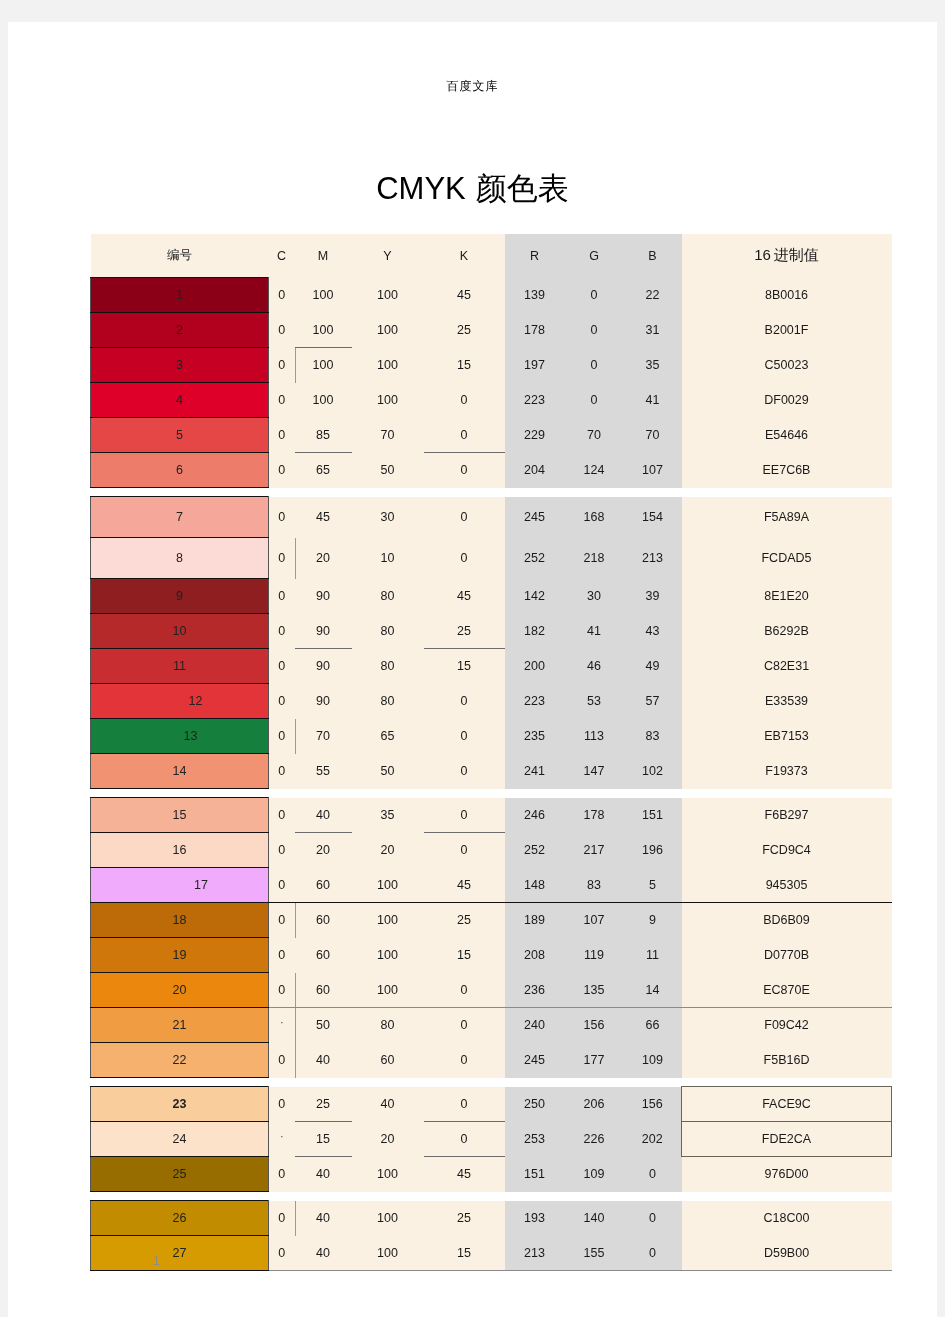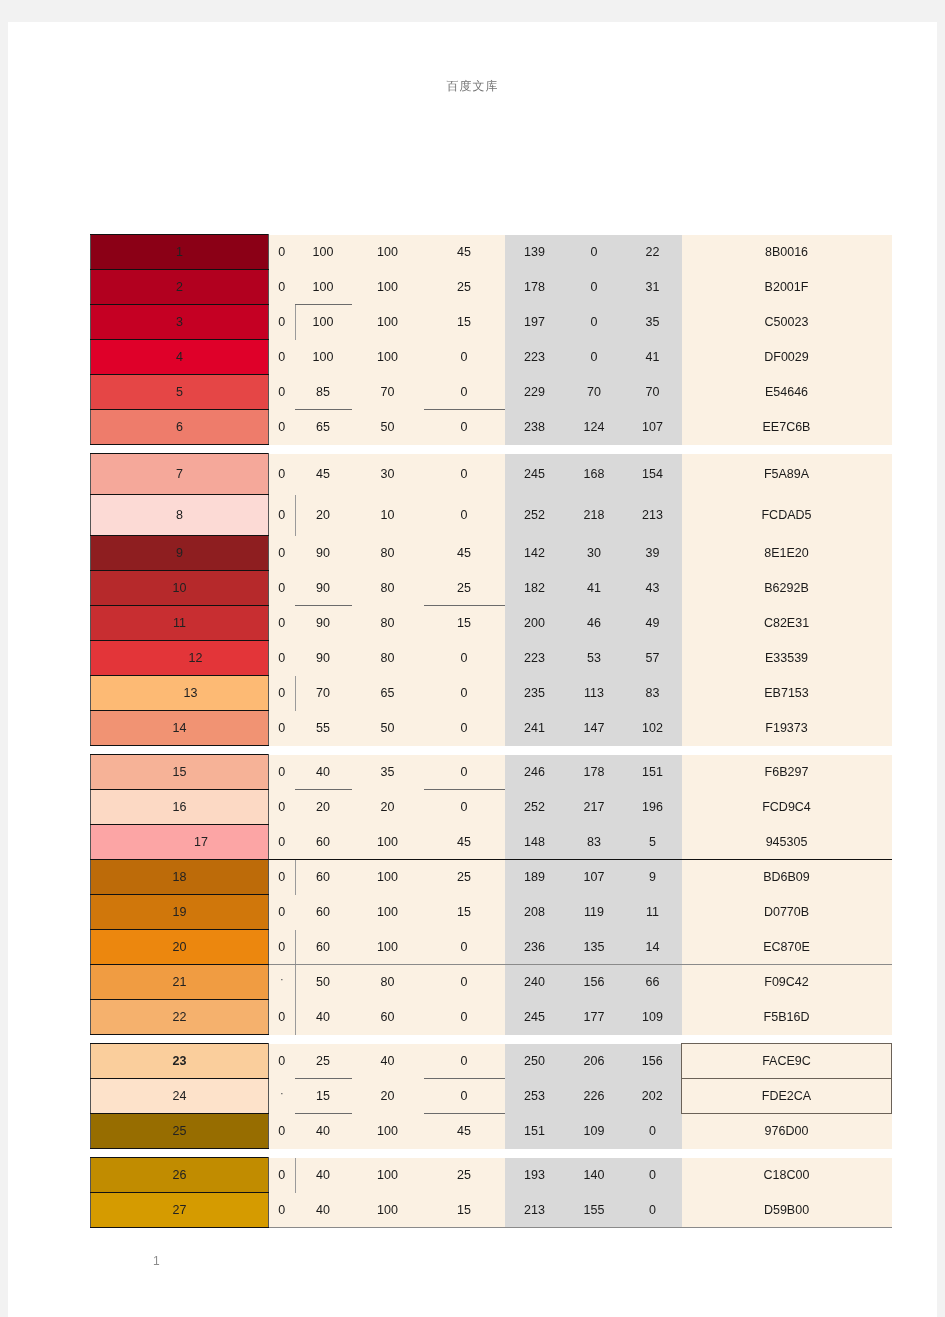--- a/index.html
+++ b/index.html
@@ -12,21 +12,21 @@
   .page{
     position:absolute;
     left:8px;top:22px;
     width:929px;height:1295px;
     background:#ffffff;
   }
   
   .watermark{
     position:absolute;left:0;top:56px;width:929px;
     text-align:center;
-    font-size:12px;color:#737373;
+    font-size:12px;color:#000000;
     letter-spacing:1px;
     font-family:Liberation Sans, sans-serif;
   }
   
   .title{
     position:absolute;left:0;top:146px;width:929px;
     text-align:center;
     font-size:31px;color:#000;
     font-weight:400;
     font-family:"Liberation Sans","DejaVu Sans",sans-serif;
@@ -115,34 +115,48 @@
     color:#8c8c8c;
   }
 </style>
 </head>
 <body>
 
 <div class="page">
 
   <div class="watermark">百度文库</div>
 
+  <div class="title">
+    <span>CMYK</span><span class="zh">颜色表</span>
+  </div>
 
   <table class="tbl" id="color-table">
     <colgroup>
       <col class="c-sw">
         <col class="c-c">
         <col class="c-m">
         <col class="c-y">
         <col class="c-k">
       <col class="c-r">
         <col class="c-g">
         <col class="c-b">
         <col class="c-hex">
     </colgroup>
     <tbody id="tbody">
+        <tr class="hdr">
+          <td class="sw">编号</td>
+          <td>C</td>
+          <td>M</td>
+          <td>Y</td>
+          <td>K</td>
+          <td class="rgb">R</td>
+          <td class="rgb">G</td>
+          <td class="rgb">B</td>
+          <td class="hexh"><span class="num">16</span><span class="zh">进制值</span></td>
+        </tr>
         <tr class="row">
           <td class="sw" style="background: rgb(139, 0, 22);">1</td>
           <td>0</td>
           <td>100</td>
           <td>100</td>
           <td>45</td>
           <td class="rgb">139</td>
           <td class="rgb">0</td>
           <td class="rgb">22</td>
           <td class="hex">8B0016</td>
@@ -190,21 +204,21 @@
           <td class="rgb">70</td>
           <td class="rgb">70</td>
           <td class="hex">E54646</td>
         </tr>
         <tr class="row">
           <td class="sw" style="background: rgb(238, 124, 107);">6</td>
           <td>0</td>
           <td>65</td>
           <td>50</td>
           <td>0</td>
-          <td class="rgb">238</td>
+          <td class="rgb">204</td>
           <td class="rgb">124</td>
           <td class="rgb">107</td>
           <td class="hex">EE7C6B</td>
         </tr>
         <tr class="gap">
           <td></td>
           <td></td>
           <td></td>
           <td></td>
           <td></td>
@@ -273,21 +287,21 @@
           <td>0</td>
           <td>90</td>
           <td>80</td>
           <td>0</td>
           <td class="rgb">223</td>
           <td class="rgb">53</td>
           <td class="rgb">57</td>
           <td class="hex">E33539</td>
         </tr>
         <tr class="row">
-          <td class="sw" style="background: #fdba74; padding-left: 22px;">13</td>
+          <td class="sw" style="background: #15803d; padding-left: 22px;">13</td>
           <td>0</td>
           <td class="v-bar">70</td>
           <td>65</td>
           <td>0</td>
           <td class="rgb">235</td>
           <td class="rgb">113</td>
           <td class="rgb">83</td>
           <td class="hex">EB7153</td>
         </tr>
         <tr class="row">
@@ -328,21 +342,21 @@
           <td>0</td>
           <td>20</td>
           <td>20</td>
           <td>0</td>
           <td class="rgb">252</td>
           <td class="rgb">217</td>
           <td class="rgb">196</td>
           <td class="hex">FCD9C4</td>
         </tr>
         <tr class="row rule-below">
-          <td class="sw" style="background: #fca5a5; padding-left: 43px;">17</td>
+          <td class="sw" style="background: #f0abfc; padding-left: 43px;">17</td>
           <td>0</td>
           <td>60</td>
           <td>100</td>
           <td>45</td>
           <td class="rgb">148</td>
           <td class="rgb">83</td>
           <td class="rgb">5</td>
           <td class="hex">945305</td>
         </tr>
         <tr class="row">

